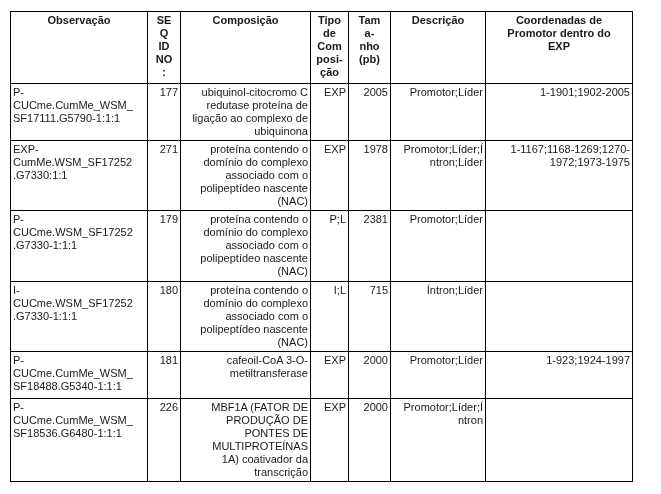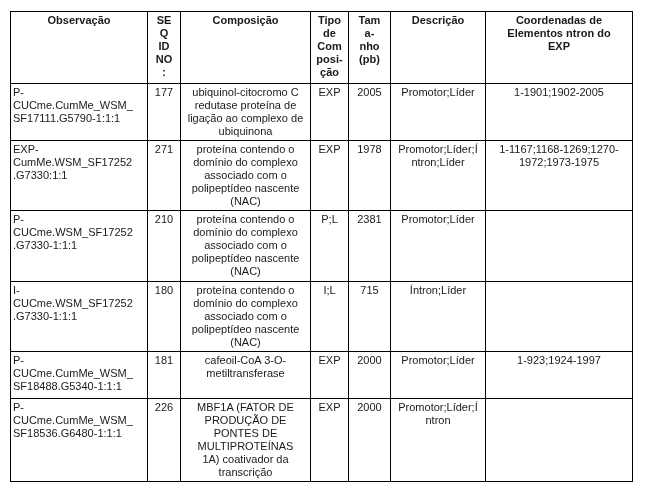--- a/index.html
+++ b/index.html
@@ -37,21 +37,21 @@
     word-wrap: break-word;
   }
   table.seq-table th {
     font-weight: bold;
     text-align: center;
   }
   th.col-obs, td.col-obs {
     text-align: left;
     padding-left: 4px;
   }
-  td { text-align: center; }
+  td { text-align: right; }
   tr.header-row { height: 72px; }
   tr.row-1 { height: 57px; }
   tr.row-2 { height: 67px; }
   tr.row-3 { height: 71px; }
   tr.row-4 { height: 67px; }
   tr.row-5 { height: 47px; }
   tr.row-6 { height: 78px; }
 </style>
 </head>
 <body>
@@ -80,21 +80,21 @@
 de
 Com
 posi-
 ção</th>
         <th>Tam
 a-
 nho
 (pb)</th>
         <th>Descrição</th>
         <th>Coordenadas de
-Elementos ntron do
+Promotor dentro do
 EXP</th>
       </tr>
       <tr class="row-1">
         <td class="col-obs">P-
 CUCme.CumMe_WSM_
 SF17111.G5790-1:1:1</td>
         <td>177</td>
         <td>ubiquinol-citocromo C
 redutase proteína de
 ligação ao complexo de
@@ -118,21 +118,21 @@
         <td>1978</td>
         <td>Promotor;Líder;Í
 ntron;Líder</td>
         <td>1-1167;1168-1269;1270-
 1972;1973-1975</td>
       </tr>
       <tr class="row-3">
         <td class="col-obs">P-
 CUCme.WSM_SF17252
 .G7330-1:1:1</td>
-        <td>210</td>
+        <td>179</td>
         <td>proteína contendo o
 domínio do complexo
 associado com o
 polipeptídeo nascente
 (NAC)</td>
         <td>P;L</td>
         <td>2381</td>
         <td>Promotor;Líder</td>
         <td></td>
       </tr>

